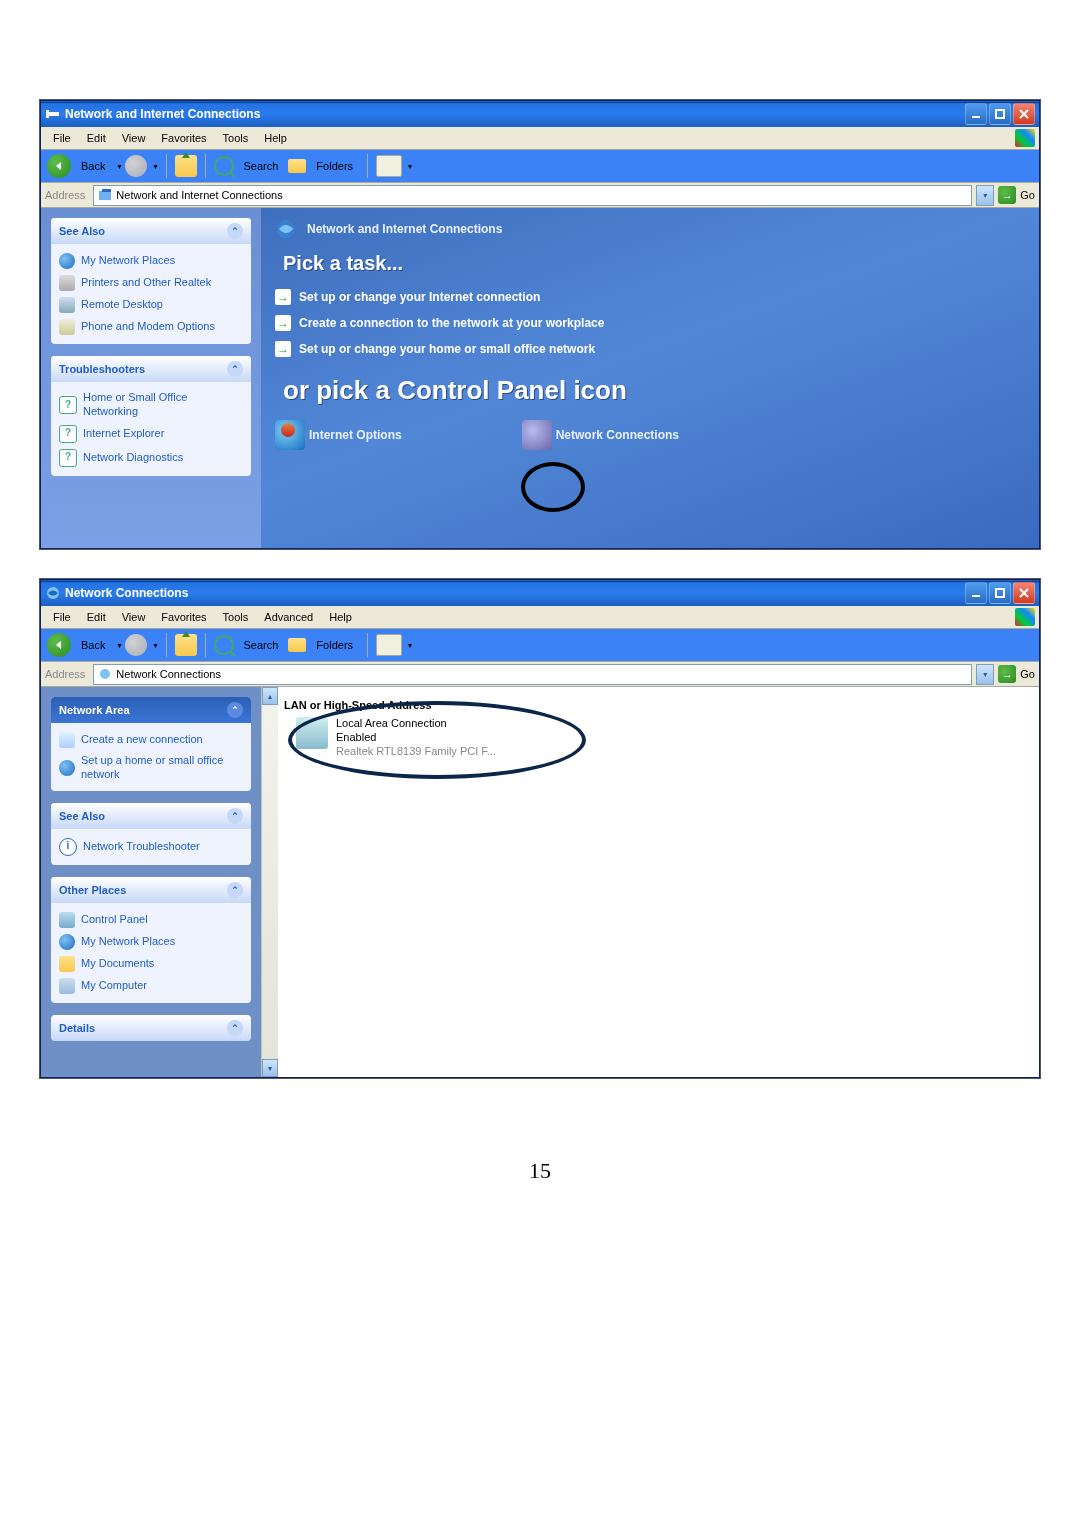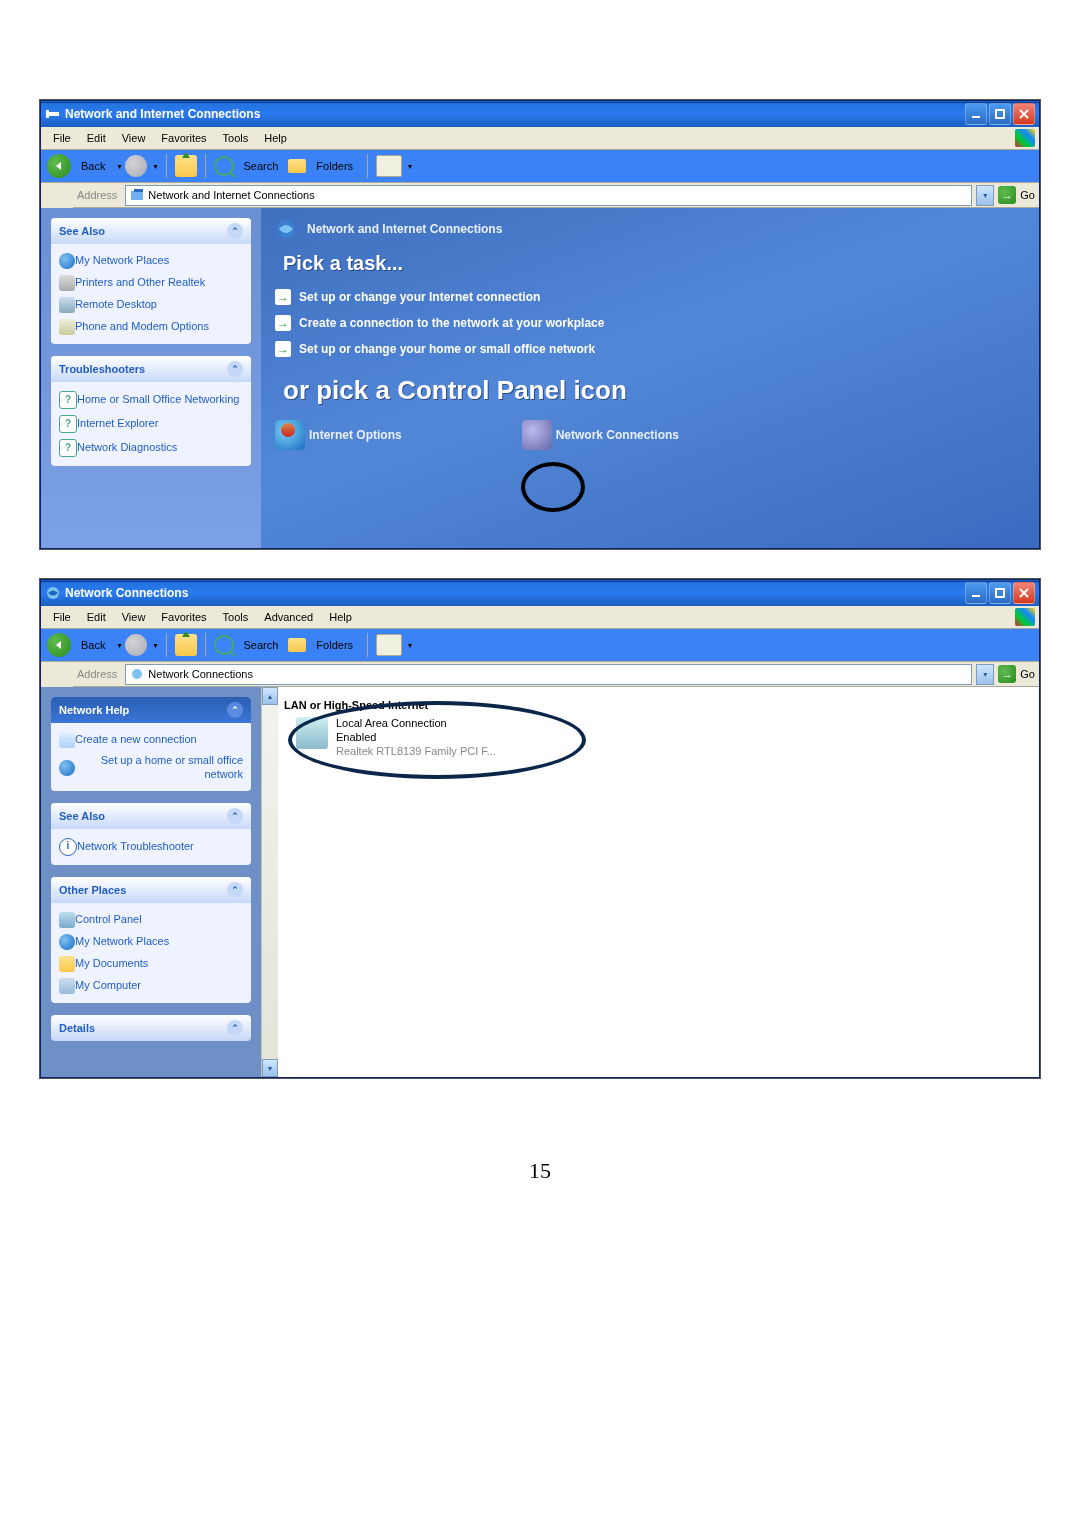--- a/index.html
+++ b/index.html
@@ -106,21 +106,20 @@
   .tb-label { padding: 0 6px; }
   .tb-caret { font-size:8px; margin-left:2px; }
   .addressbar {
     display:flex;
     align-items:center;
     height: 24px;
     background:#ece9d8;
     border-bottom:1px solid #aca899;
     padding:0 4px;
     gap:4px;
-    margin-left:32px;
   }
   .addr-label { color:#888; padding-right:4px;}
   .addr-input{
     flex:1;
     display:flex;
     align-items:center;
     background:#fff;
     border:1px solid #7f9db9;
     height:19px;
     padding:0 4px;
@@ -168,24 +167,24 @@
     display:flex;align-items:center;justify-content:center;
     color:#215dc6;font-size:9px;
   }
   .panel-head.dark .chev{background:#5a8be0;color:#fff;}
   .panel-body{
     padding:6px 8px;
   }
   .side-link{
     display:flex;
     align-items:center;
+    gap:6px;
     color:#215dc6;
     padding:3px 0;
     line-height:1.25;
-    text-align:right;
   }
   .side-link .sico{
     width:16px;height:16px;flex-shrink:0;
     border-radius:3px;
     background:#bcd;
   }
   .sico.globe{background:radial-gradient(circle at 35% 35%,#7ec2f4,#1a6bc0);border-radius:50%;}
   .sico.printer{background:linear-gradient(#ddd,#aaa);}
   .sico.remote{background:linear-gradient(#cde,#8ab);}
   .sico.phone{background:linear-gradient(#eed,#cc9);}
@@ -494,21 +493,21 @@
       <div class="addr-go">
         <div class="addr-go-ico">→</div>
         <span>Go</span>
       </div>
     </div>
 
     <div class="body-area" style="min-height:390px;">
       <div class="side-panel dark">
         <div class="panel-box">
           <div class="panel-head dark">
-            <span>Network Help</span>
+            <span>Network Area</span>
             <div class="chev">⌃</div>
           </div>
           <div class="panel-body">
             <div class="side-link">
                 <div class="sico wiz"></div>
                 <span>Create a new connection</span>
               </div>
             <div class="side-link">
                 <div class="sico globe"></div>
                 <span>Set up a home or small office network</span>
@@ -559,21 +558,21 @@
         </div>
       </div>
 
       <div class="scrollbar-v">
         <div class="scroll-btn">▴</div>
         <div class="scroll-track"></div>
         <div class="scroll-btn">▾</div>
       </div>
 
       <div class="content-area white">
-        <div class="section-label">LAN or High-Speed Internet</div>
+        <div class="section-label">LAN or High-Speed Address</div>
         <div class="lan-item">
           <div class="lan-ico"></div>
           <div class="lan-text">
             <div>Local Area Connection</div>
             <div>Enabled</div>
             <div class="gray-sub">Realtek RTL8139 Family PCI F...</div>
           </div>
         </div>
         <div class="ellipse-mark" style="left:10px;top:14px;width:290px;height:70px;"></div>
       </div>

